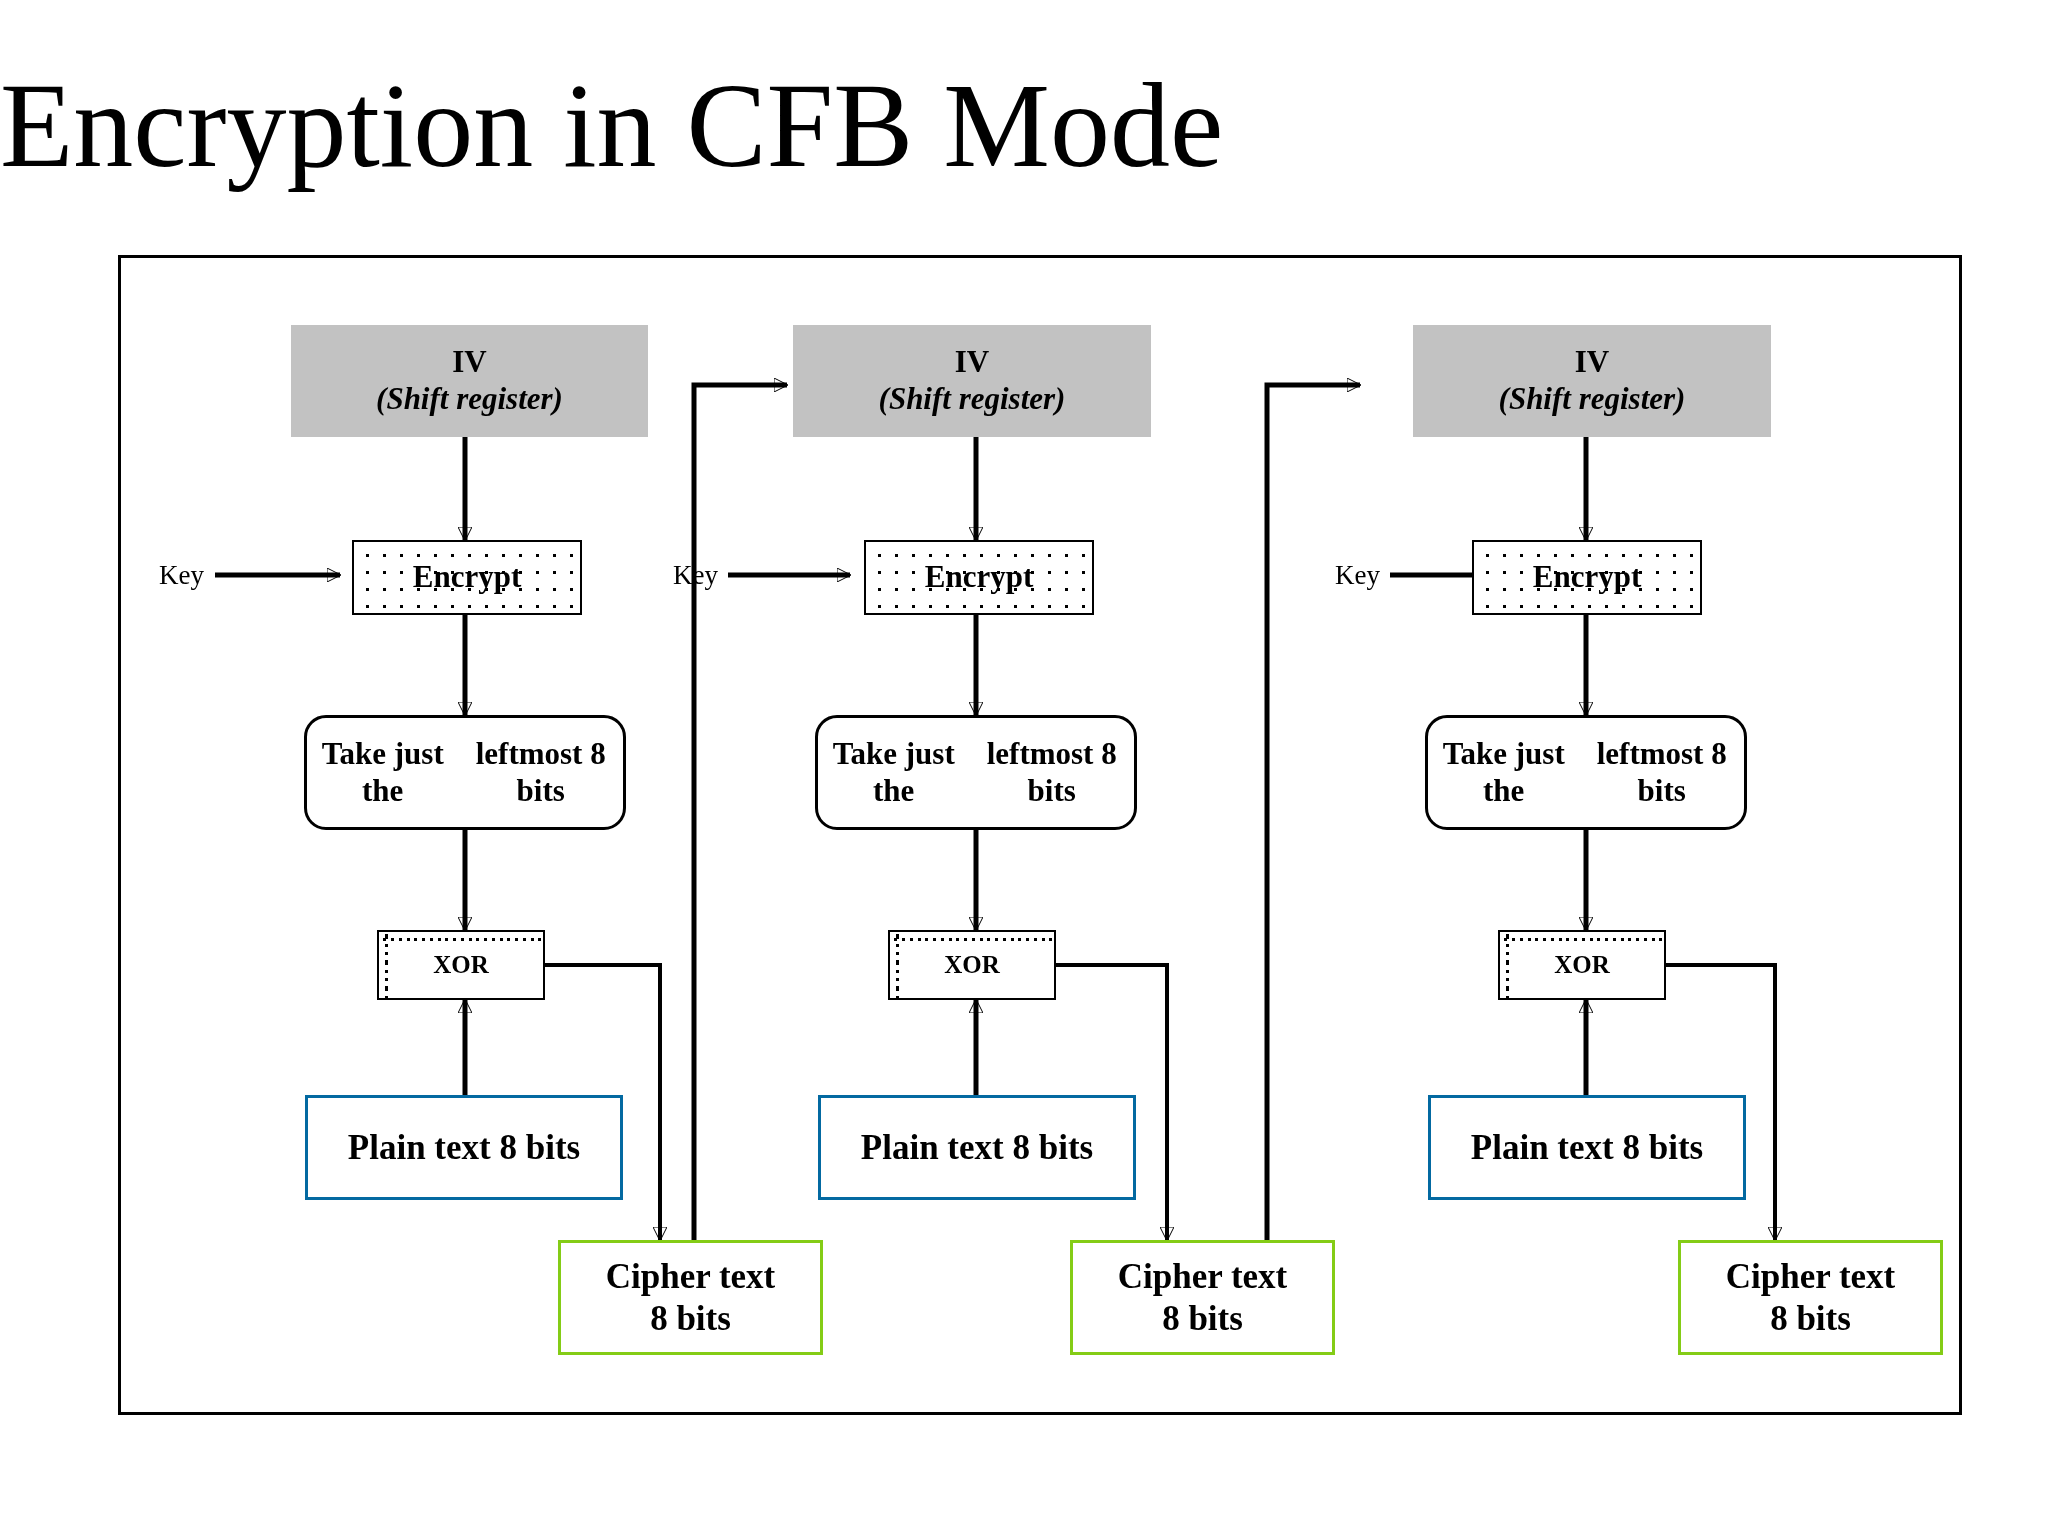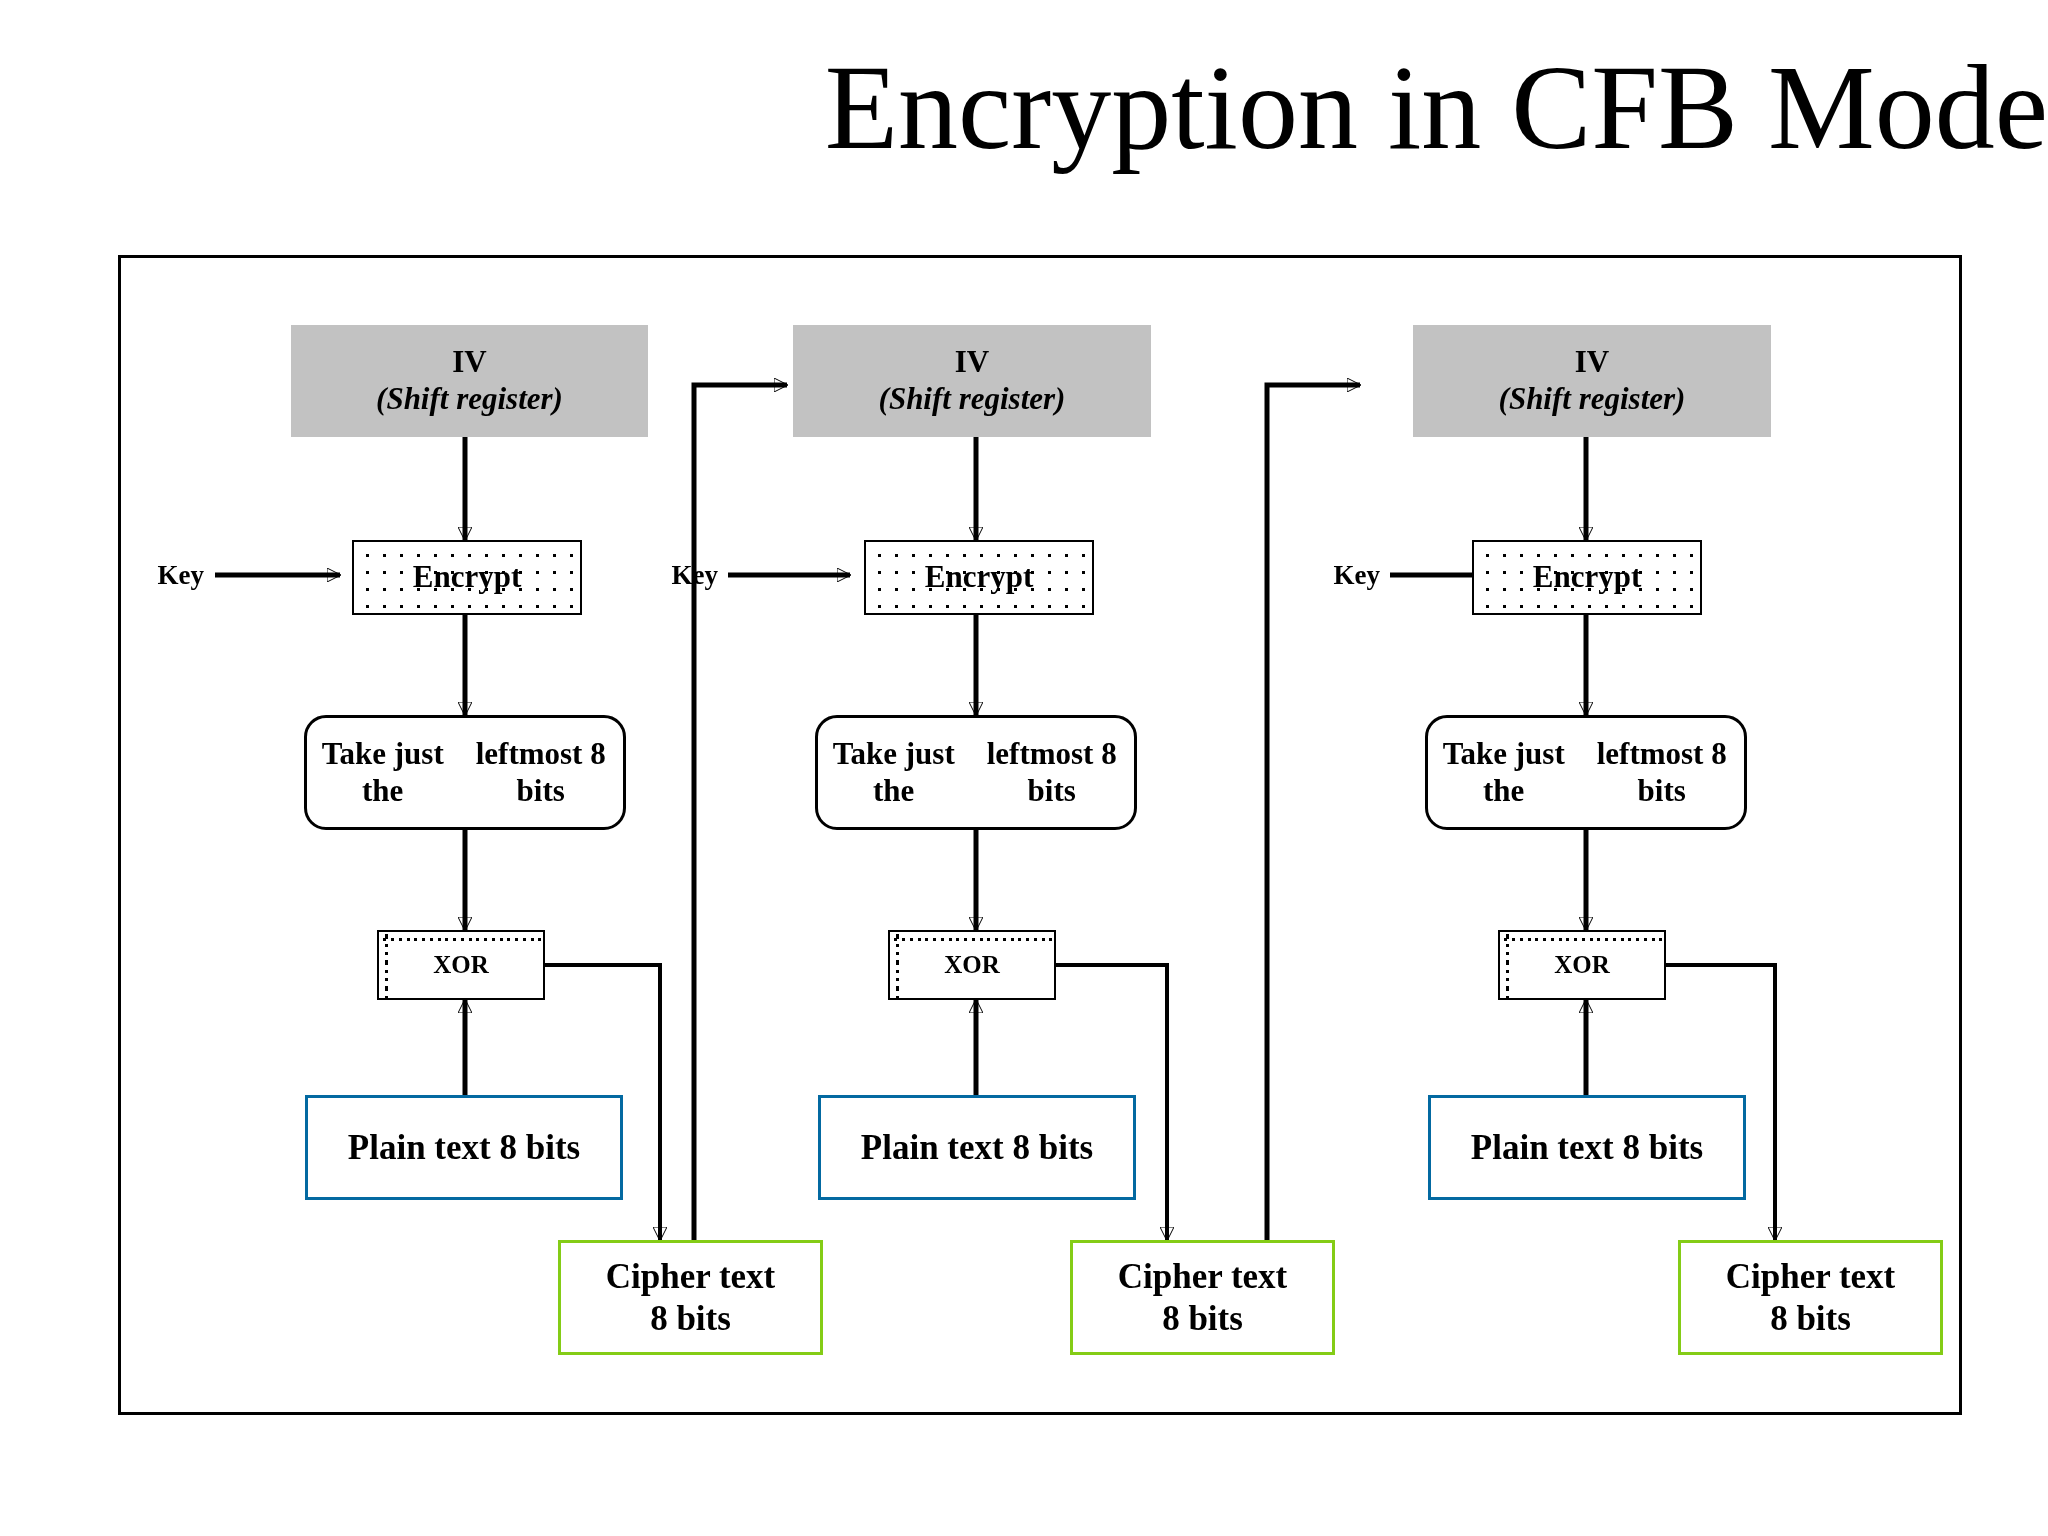--- a/index.html
+++ b/index.html
@@ -13,23 +13,23 @@
     height: 1536px;
     background: #ffffff;
     font-family: "Liberation Serif", "DejaVu Serif", serif;
     overflow: hidden;
   }
 
   
   #page-title {
     position: absolute;
     left: 0;
-    top: 48px;
+    top: 66px;
     width: 2048px;
-    text-align: right;
+    text-align: left;
     font-family: "Liberation Serif", "DejaVu Serif", serif;
     font-size: 120px;
     font-weight: 400;
     line-height: 1.0;
     color: #000000;
     letter-spacing: 0px;
     white-space: nowrap;
   }
 
   
@@ -106,21 +106,21 @@
   .cipher-box {
     border: 3px solid #84cc16;
     background: #ffffff;
     font-size: 35px;
     flex-direction: column;
   }
 
   .key-label {
     position: absolute;
     font-size: 27px;
-    font-weight: bold;
+    font-weight: normal;
     color: #000000;
     white-space: nowrap;
   }
 
   
   #wires {
     position: absolute;
     left: 0;
     top: 0;
     width: 2048px;

